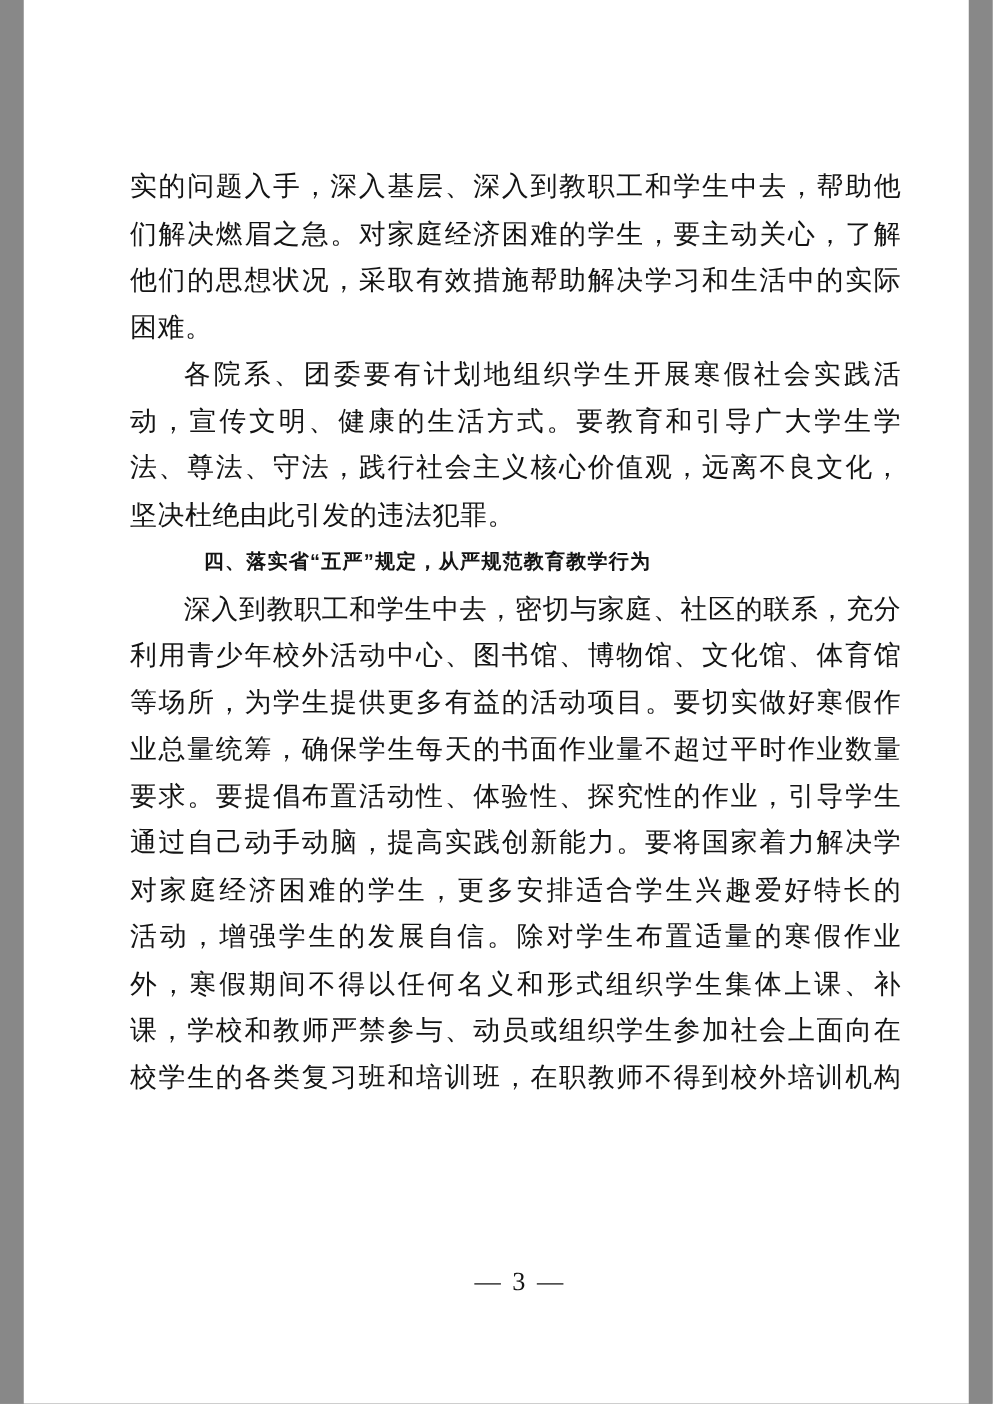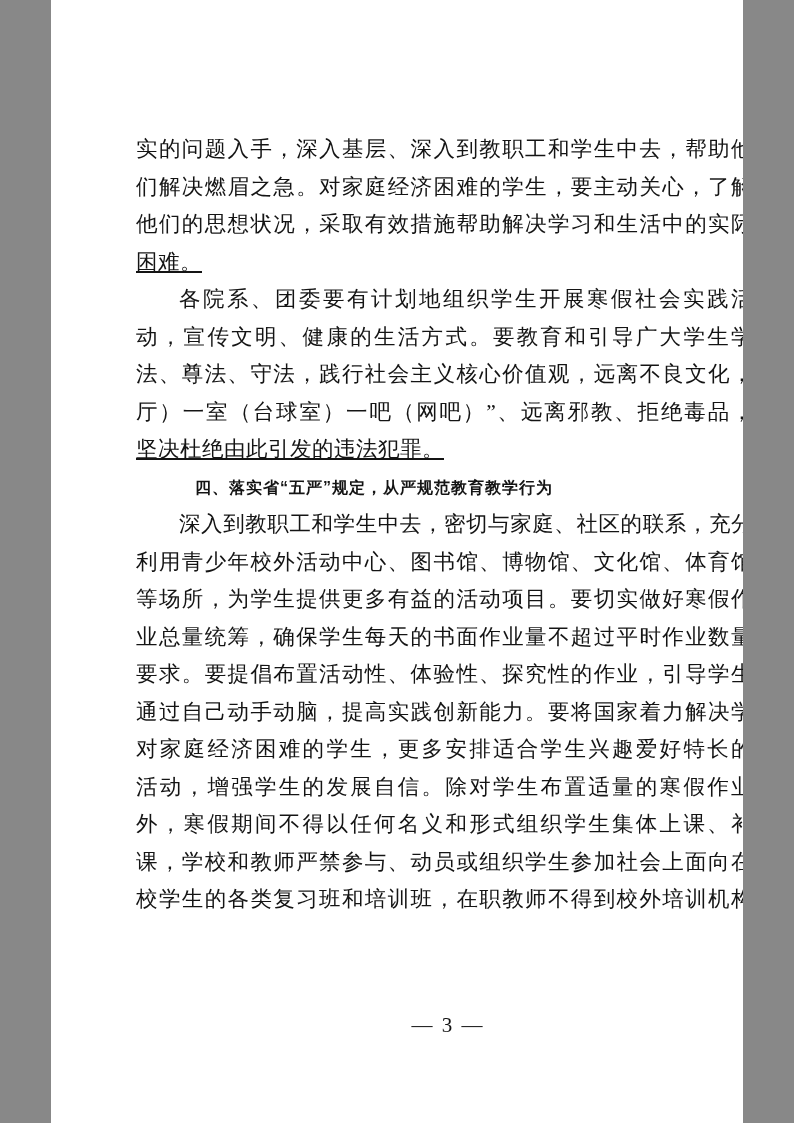--- a/index.html
+++ b/index.html
@@ -1,19 +1,19 @@
 <!DOCTYPE html>
 <html><head>
 <meta charset="utf-8">
 <style>
   * { margin: 0; padding: 0; box-sizing: border-box; }
   html, body { background: #888; }
   .page {
     position: relative;
-    width: 692px;
+    width: 756px;
     height: 1123px;
     margin: 0 auto;
     background: #ffffff;
     font-family: "Liberation Serif", "DejaVu Serif", serif;
     color: #141414;
     overflow: hidden;
   }
   .doc-body {
     position: absolute;
     left: 85px;
@@ -28,21 +28,20 @@
     white-space: nowrap;
     text-align: justify;
     text-align-last: justify;
     text-justify: inter-character;
     white-space: normal;
     overflow: hidden;
   }
   .ln.end {
     text-align: left;
     text-align-last: left;
-    text-decoration: underline;
   }
   .ln.first {
     text-indent: 43px;
   }
   .ln.head {
     font-family: "Liberation Sans", "DejaVu Sans", sans-serif;
     font-weight: bold;
     font-size: 16px;
     letter-spacing: 1px;
     text-align: left;
@@ -66,21 +65,20 @@
 
 <div class="page">
   <div class="doc-body">
     <div class="ln">实的问题入手，深入基层、深入到教职工和学生中去，帮助他</div>
     <div class="ln">们解决燃眉之急。对家庭经济困难的学生，要主动关心，了解</div>
     <div class="ln">他们的思想状况，采取有效措施帮助解决学习和生活中的实际</div>
     <div class="ln end">困难。</div>
     <div class="ln first">各院系、团委要有计划地组织学生开展寒假社会实践活</div>
     <div class="ln">动，宣传文明、健康的生活方式。要教育和引导广大学生学</div>
     <div class="ln">法、尊法、守法，践行社会主义核心价值观，远离不良文化，</div>
-    <div class="ln">厅）一室（台球室）一吧（网吧）”、远离邪教、拒绝毒品，</div>
     <div class="ln end">坚决杜绝由此引发的违法犯罪。</div>
     <div class="ln head">四、落实省“五严”规定，从严规范教育教学行为</div>
     <div class="ln first">深入到教职工和学生中去，密切与家庭、社区的联系，充分</div>
     <div class="ln">利用青少年校外活动中心、图书馆、博物馆、文化馆、体育馆</div>
     <div class="ln">等场所，为学生提供更多有益的活动项目。要切实做好寒假作</div>
     <div class="ln">业总量统筹，确保学生每天的书面作业量不超过平时作业数量</div>
     <div class="ln">要求。要提倡布置活动性、体验性、探究性的作业，引导学生</div>
     <div class="ln">通过自己动手动脑，提高实践创新能力。要将国家着力解决学</div>
     <div class="ln">对家庭经济困难的学生，更多安排适合学生兴趣爱好特长的</div>
     <div class="ln">活动，增强学生的发展自信。除对学生布置适量的寒假作业</div>

